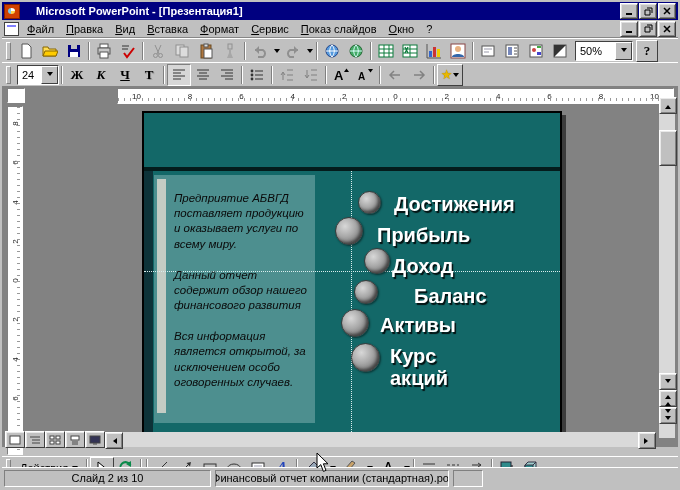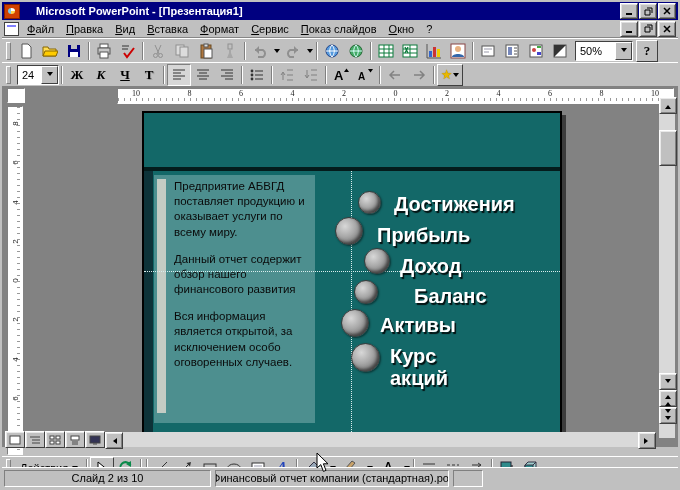--- a/index.html
+++ b/index.html
@@ -44,22 +44,22 @@
          display:flex;align-items:center;justify-content:center;}
   .fmt-letter{font-family:"Liberation Serif",serif;font-weight:bold;font-size:13px;}
   .u{text-decoration:underline;} .sh{text-shadow:1px 1px 0 #999;}
   .star{color:#e8b800;font-size:13px;text-shadow:0 0 1px #806000;}
   
   .workarea{position:absolute;left:2px;top:86px;right:2px;height:361px;background:#828282;}
   .corner{position:absolute;left:5px;top:2px;width:16px;height:13px;background:#fff;
           border:1px solid;border-color:#808080 #fff #fff #808080;}
   .hruler{position:absolute;left:115px;top:2px;width:527px;height:14px;background:#fff;
           border:1px solid;border-color:#808080 #fff #fff #808080;
-          display:flex;justify-content:space-between;padding:0 14px;
-          font-size:8px;color:#222;font-family:Liberation Serif, serif;}
+          display:flex;justify-content:space-between;align-items:center;padding:0 14px;
+          font-size:8px;color:#222;}
   .hruler::after{content:"";position:absolute;left:0;right:0;bottom:2px;height:3px;
           background:repeating-linear-gradient(90deg,#999 0 1px,transparent 1px 6px);}
   .vruler{position:absolute;left:5px;top:20px;width:14px;height:323px;background:#fff;
           border:1px solid;border-color:#808080 #fff #fff #808080;
           display:flex;flex-direction:column;justify-content:space-between;align-items:center;
           padding:12px 0;font-size:8px;color:#222;}
   .vruler::after{content:"";position:absolute;top:0;bottom:0;right:2px;width:3px;
           background:repeating-linear-gradient(180deg,#999 0 1px,transparent 1px 6px);}
   .vruler span{transform:rotate(-90deg);}
   
@@ -74,21 +74,21 @@
       radial-gradient(circle 28px at 71% 80%, #ababab 0 55%, #717171 56% 74%, transparent 75%),
       radial-gradient(circle 35px at 91% 30%, #919191 0 58%, #666 59% 78%, transparent 79%),
       linear-gradient(180deg,#4d4d4d,#6b6b6b);}
   .slide-title{position:absolute;left:0;right:0;top:13px;text-align:center;font-size:25px;font-weight:bold;
          color:#fff;letter-spacing:2px;text-shadow:2px 2px 0 #000,3px 3px 4px rgba(0,0,0,.7);}
   .divider{position:absolute;left:0;right:0;top:54px;height:4px;background:#041c1c;}
   .sbody{position:absolute;left:0;right:0;top:58px;bottom:0;}
   .leftband{position:absolute;left:0;top:0;bottom:0;width:9px;background:#0d3238;}
   .textbox{position:absolute;left:10px;top:4px;width:161px;height:248px;background:#4d8f8f;}
   .lightbar{position:absolute;left:3px;top:4px;width:9px;height:234px;background:#c4ccc4;}
-  .textbox p{margin:4px 8px 12px 20px;font-size:11.5px;line-height:1.32;color:#0a0a0a;position:relative;z-index:2;}
+  .textbox p{margin:16px 8px 12px 20px;font-size:11.5px;line-height:1.32;color:#0a0a0a;position:relative;z-index:2;font-style:italic;}
   .textbox p:first-child{padding-top:8px;}
   .guide-v{position:absolute;left:207px;top:58px;bottom:0;width:0;border-left:1px dotted #d9eded;z-index:1;}
   .guide-h{position:absolute;left:0;right:0;top:158px;height:0;border-top:1px dotted #d9eded;z-index:1;}
   .coin{position:absolute;border-radius:50%;z-index:2;border:1px solid #3d3d3d;
         background:radial-gradient(circle at 35% 32%, #d8d8d8, #a9a9a9 42%, #7d7d7d 72%, #5c5c5c);
         box-shadow:inset -2px -2px 3px rgba(0,0,0,.45), 1px 1px 2px rgba(0,0,0,.5);}
   .slide-item{position:absolute;z-index:2;font-size:20px;font-weight:bold;color:#fff;line-height:1.12;
         text-shadow:1.5px 1.5px 1px rgba(0,0,0,.85);}
   
   .vscroll{position:absolute;right:3px;top:11px;width:16px;height:341px;background:#d9d9d9;}
@@ -463,21 +463,21 @@
           <div class="lightbar"></div>
           <p>Предприятие АБВГД поставляет продукцию и оказывает услуги по всему миру.</p>
           <p>Данный отчет содержит обзор нашего финансового развития</p>
           <p>Вся информация является открытой, за исключением особо оговоренных случаев.</p>
         </div>
         <div class="coin" style="left:214px;top:20px;width:21px;height:21px;"></div>
         <div class="slide-item" style="left:250px;top:22px;">Достижения</div>
         <div class="coin" style="left:191px;top:46px;width:26px;height:26px;"></div>
         <div class="slide-item" style="left:233px;top:53px;">Прибыль</div>
         <div class="coin" style="left:220px;top:77px;width:24px;height:24px;"></div>
-        <div class="slide-item" style="left:256px;top:84px;">Доход</div>
+        <div class="slide-item" style="left:248px;top:84px;">Доход</div>
         <div class="coin" style="left:210px;top:109px;width:22px;height:22px;"></div>
         <div class="slide-item" style="left:242px;top:114px;margin-left:28px;">Баланс</div>
         <div class="coin" style="left:197px;top:138px;width:26px;height:26px;"></div>
         <div class="slide-item" style="left:236px;top:143px;">Активы</div>
         <div class="coin" style="left:207px;top:172px;width:27px;height:27px;"></div>
         <div class="slide-item" style="left:246px;top:174px;width:76px;">Курс акций</div>
       </div>
       <div class="guide-h"></div>
     </div>
 

